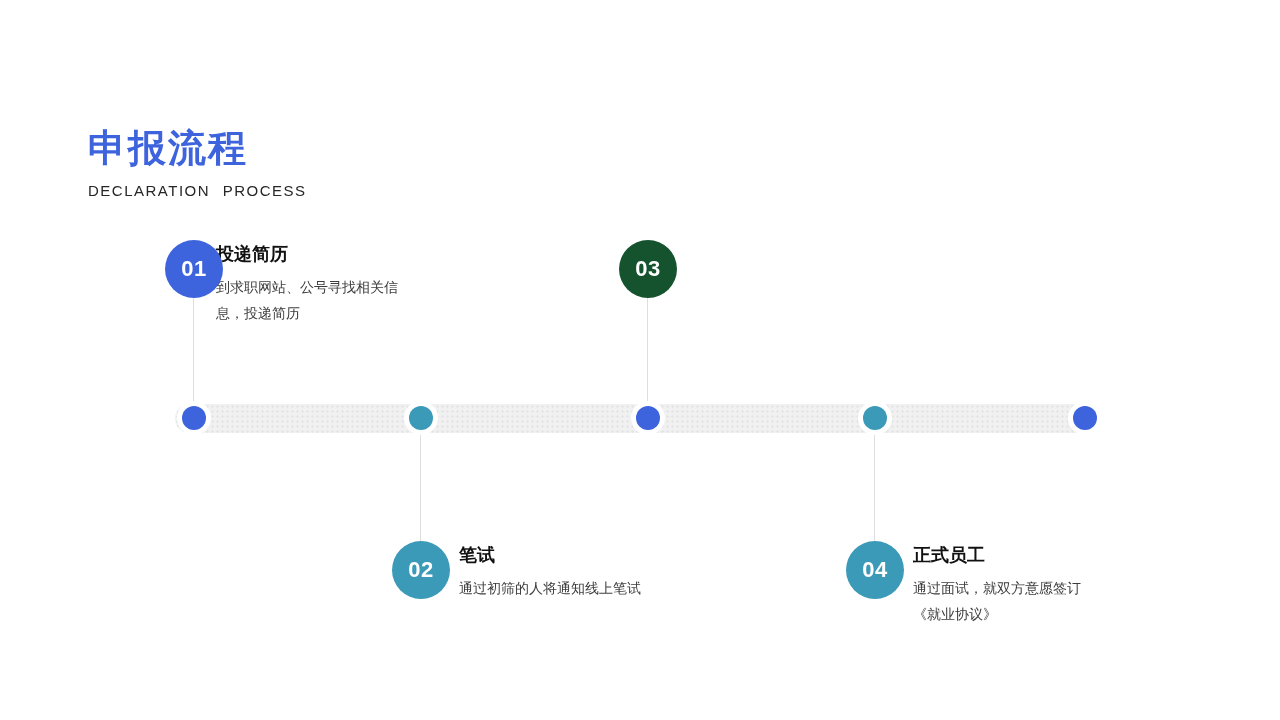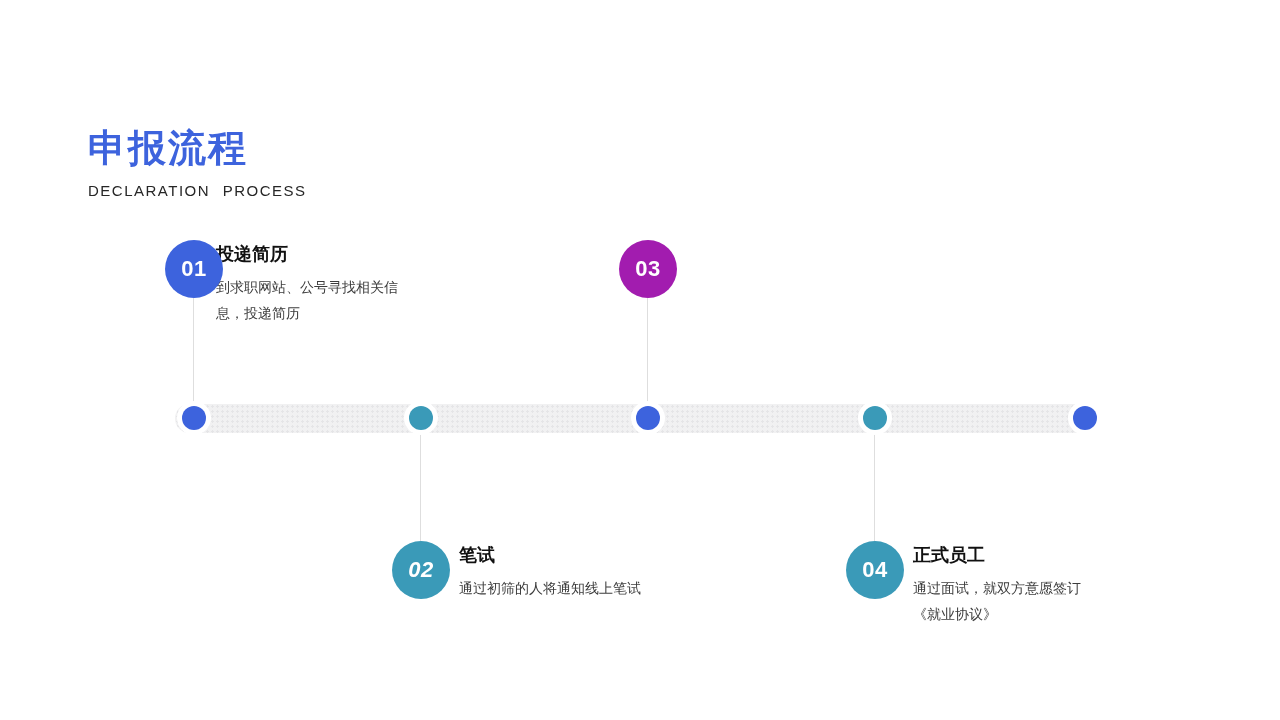--- a/index.html
+++ b/index.html
@@ -140,29 +140,29 @@
   <div class="dot dot-5" style="background: rgb(61, 99, 221);"></div>
 
   <div class="step-circle circle-1" style="background: rgb(61, 99, 221);">
     <span class="step-number">01</span>
   </div>
   <div class="step-text text-1">
     <div class="step-title">投递简历</div>
     <div class="step-desc">到求职网站、公号寻找相关信息，投递简历</div>
   </div>
 
-  <div class="step-circle circle-2" style="background: rgb(58, 154, 184); font-style: italic;">
+  <div class="step-circle circle-2" style="background: rgb(58, 154, 184);">
     <span class="step-number">02</span>
   </div>
   <div class="step-text text-2">
     <div class="step-title">笔试</div>
     <div class="step-desc">通过初筛的人将通知线上笔试</div>
   </div>
 
-  <div class="step-circle circle-3" style="background: #a21caf;">
+  <div class="step-circle circle-3" style="background: #14532d;">
     <span class="step-number">03</span>
   </div>
   <div class="step-text text-3">
   </div>
 
   <div class="step-circle circle-4" style="background: rgb(58, 154, 184);">
     <span class="step-number">04</span>
   </div>
   <div class="step-text text-4">
     <div class="step-title">正式员工</div>

